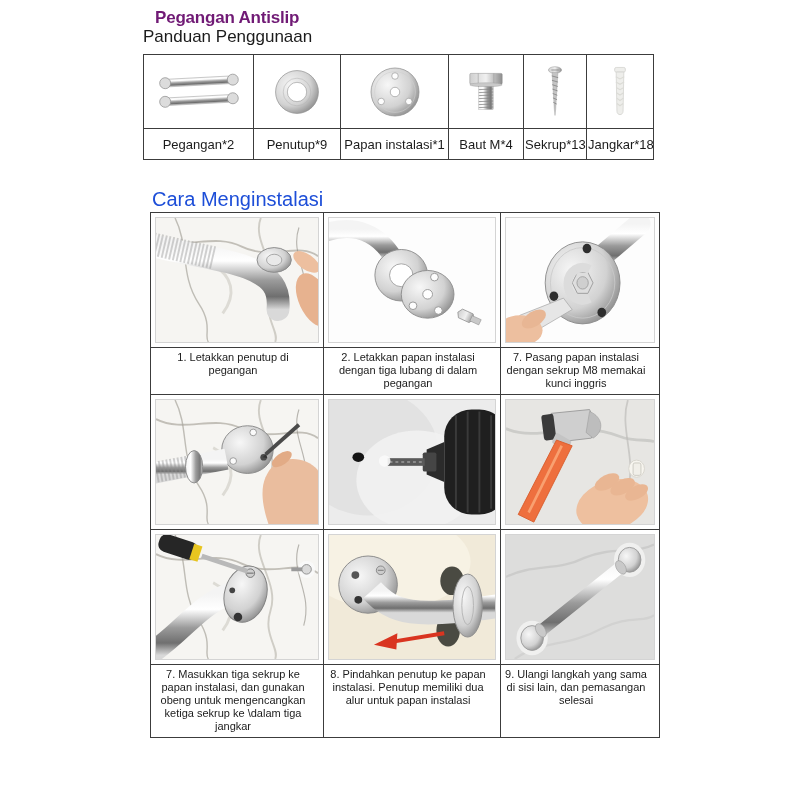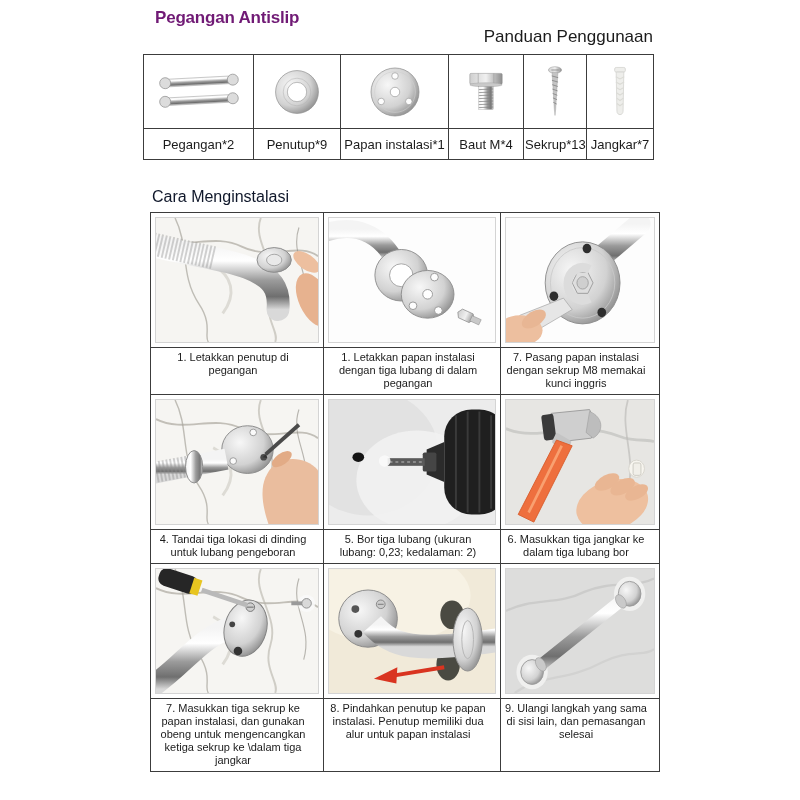--- a/index.html
+++ b/index.html
@@ -5,35 +5,35 @@
   html,body{margin:0;padding:0;}
   body{
     width:800px;height:800px;background:#ffffff;position:relative;
     font-family:"Liberation Sans", sans-serif;color:#1b1b1b;overflow:hidden;
   }
   .page-title{
     position:absolute;left:155px;top:8px;font-size:17px;font-weight:700;color:#701a75;
     letter-spacing:-0.2px;
   }
   .page-subtitle{
-    position:absolute;left:143px;top:27px;width:510px;text-align:right;
+    position:absolute;left:143px;top:27px;width:510px;text-align:left;
     font-size:17px;color:#1b1b1b;
   }
   table{border-collapse:collapse;table-layout:fixed;border-radius:23px;}
   td{border:1px solid #3c3c3c;}
   
   .parts-table{position:absolute;left:143px;top:54px;width:510px;}
   .parts-table .p-img{height:73px;text-align:center;vertical-align:middle;background:#fff;padding:0;}
   .parts-table .p-img svg{display:block;margin:0 auto;}
   .parts-table .p-label{
     height:30px;text-align:center;vertical-align:middle;font-size:13px;color:#1b1b1b;
     padding:0 1px;white-space:nowrap;overflow:hidden;
   }
   .section-title{
-    position:absolute;left:152px;top:188px;font-size:16px;color:#0f172a;
+    position:absolute;left:152px;top:188px;font-size:20px;color:#1d4ed8;
   }
   
   .steps-table{position:absolute;left:150px;top:212px;width:509px;}
   .steps-table .img-cell{height:134px;padding:0;position:relative;background:#fff;}
   .photo{position:absolute;left:4px;right:4px;top:4px;bottom:4px;border:1px solid #d4d4d4;overflow:hidden;}
   .photo svg{display:block;width:100%;height:100%;}
   .cap{
     font-size:11px;line-height:1.18;text-align:center;vertical-align:top;
     padding:3px 12px 4px 4px;color:#1b1b1b;
   }
@@ -175,21 +175,21 @@
         </g>
       </svg>
     </td>
   </tr>
   <tr>
     <td class="p-label">Pegangan*2</td>
     <td class="p-label">Penutup*9</td>
     <td class="p-label">Papan instalasi*1</td>
     <td class="p-label">Baut M*4</td>
     <td class="p-label">Sekrup*13</td>
-    <td class="p-label">Jangkar*7</td>
+    <td class="p-label">Jangkar*18</td>
   </tr>
 </tbody>
   </table>
 
 <div class="section-title">Cara Menginstalasi</div>
 
 <table class="steps-table">
   <colgroup>
       <col style="width:173px">
       <col style="width:177px">
@@ -246,21 +246,21 @@
           <polygon points="4,118 16,102 66,84 76,96 24,124" fill="#e6e6e6" stroke="#a8a8a8" stroke-width="0.8"></polygon>
           <ellipse cx="16" cy="118" rx="26" ry="16" fill="#edbf9f"></ellipse>
           <ellipse cx="32" cy="106" rx="15" ry="8" fill="#e8b694" transform="rotate(-28 32 106)"></ellipse>
         </svg>
       </div>
     </td>
   </tr>
 
   <tr>
     <td class="cap">1. Letakkan penutup di pegangan</td>
-    <td class="cap">1. Letakkan papan instalasi dengan tiga lubang di dalam pegangan</td>
+    <td class="cap">2. Letakkan papan instalasi dengan tiga lubang di dalam pegangan</td>
     <td class="cap">7. Pasang papan instalasi dengan sekrup M8 memakai kunci inggris</td>
   </tr>
 
   <tr>
     <td class="img-cell">
       <div class="photo">
         <svg viewBox="0 0 170 130" preserveAspectRatio="none">
           <use href="#marble" width="170" height="130"></use>
           <ellipse cx="96" cy="52" rx="27" ry="25" fill="url(#gPlate)" stroke="#8a8a8a"></ellipse>
           <circle cx="102" cy="34" r="3.5" fill="#fafafa" stroke="#999999"></circle>
@@ -314,25 +314,20 @@
           <line x1="64" y1="48" x2="26" y2="118" stroke="#f9a070" stroke-width="3"></line>
           <ellipse cx="122" cy="110" rx="42" ry="26" fill="#eec09f" transform="rotate(-14 122 110)"></ellipse>
           <ellipse cx="116" cy="86" rx="15" ry="7.5" fill="#e9b693" transform="rotate(-24 116 86)"></ellipse>
           <ellipse cx="134" cy="91" rx="15" ry="7.5" fill="#e9b693" transform="rotate(-24 134 91)"></ellipse>
           <ellipse cx="150" cy="97" rx="14" ry="7" fill="#e9b693" transform="rotate(-24 150 97)"></ellipse>
         </svg>
       </div>
     </td>
   </tr>
 
-  <tr>
-    <td class="cap">4. Tandai tiga lokasi di dinding untuk lubang pengeboran</td>
-    <td class="cap">5. Bor tiga lubang (ukuran lubang: 0,23; kedalaman: 2)</td>
-    <td class="cap">6. Masukkan tiga jangkar ke dalam tiga lubang bor</td>
-  </tr>
 
   <tr>
     <td class="img-cell">
       <div class="photo">
         <svg viewBox="0 0 170 130" preserveAspectRatio="none">
           <use href="#marble" width="170" height="130"></use>
           <circle cx="158" cy="36" r="9" fill="#fafafa" opacity=".9"></circle>
           <rect x="142" y="34" width="14" height="4" fill="#9a9a9a"></rect>
           <circle cx="158" cy="36" r="5" fill="#d9d9d9" stroke="#8f8f8f"></circle>
           <path d="M-8,126 C28,102 42,76 76,62" stroke="url(#gChrome)" stroke-width="23" stroke-linecap="round" fill="none"></path>

